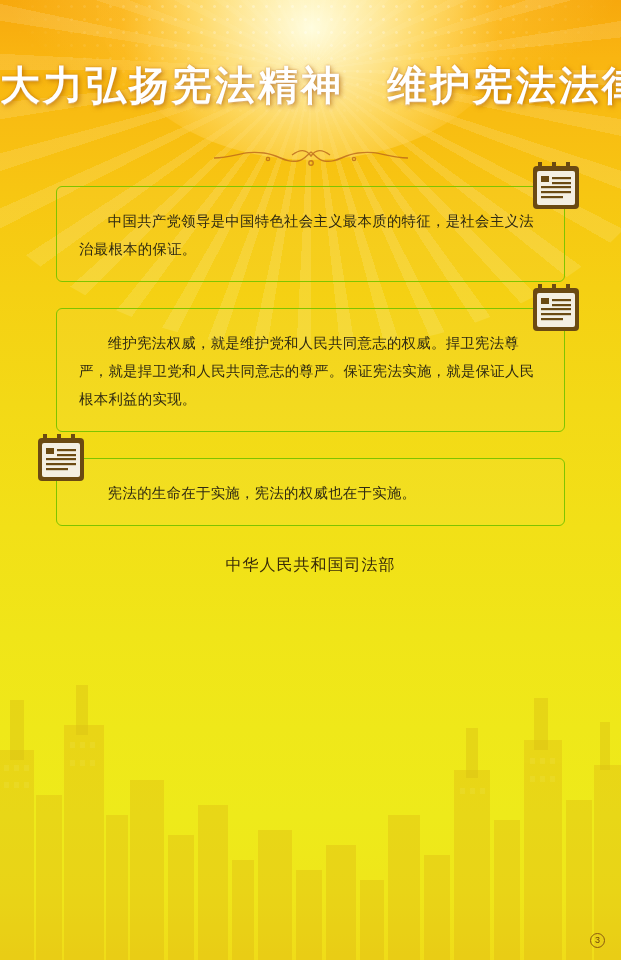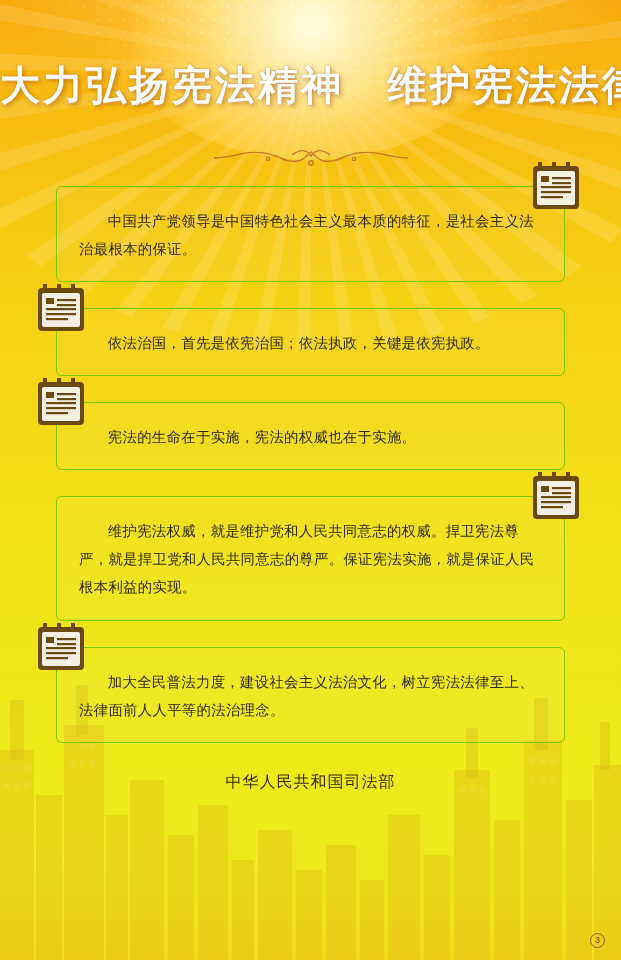--- a/index.html
+++ b/index.html
@@ -281,96 +281,60 @@
           <rect x="12" y="26" width="30" height="2.2" fill="#6b4a12"></rect>
           <rect x="12" y="31" width="30" height="2.2" fill="#6b4a12"></rect>
           <rect x="12" y="36" width="22" height="2.2" fill="#6b4a12"></rect>
         </svg>
       </div>
       <div class="item-box">
         <div class="item-text">中国共产党领导是中国特色社会主义最本质的特征，是社会主义法治最根本的保证。</div>
       </div>
     </div>
 
+
+    <div class="item">
+      <div class="icon right">
+        <svg viewBox="0 0 54 52" aria-hidden="true">
+          <path d="M9 2 h4 v5 h-4 z M23 2 h4 v5 h-4 z M37 2 h4 v5 h-4 z" fill="#6b4a12"></path>
+          <rect x="4" y="6" width="46" height="43" rx="4" fill="#6b4a12"></rect>
+          <rect x="8" y="11" width="38" height="34" rx="2" fill="#f4efe2"></rect>
+          <rect x="12" y="16" width="8" height="6" fill="#6b4a12"></rect>
+          <rect x="23" y="17" width="19" height="2.2" fill="#6b4a12"></rect>
+          <rect x="23" y="22" width="19" height="2.2" fill="#6b4a12"></rect>
+          <rect x="12" y="26" width="30" height="2.2" fill="#6b4a12"></rect>
+          <rect x="12" y="31" width="30" height="2.2" fill="#6b4a12"></rect>
+          <rect x="12" y="36" width="22" height="2.2" fill="#6b4a12"></rect>
+        </svg>
+      </div>
+      <div class="item-box">
+        <div class="item-text">维护宪法权威，就是维护党和人民共同意志的权威。捍卫宪法尊严，就是捍卫党和人民共同意志的尊严。保证宪法实施，就是保证人民根本利益的实现。</div>
+      </div>
+    </div>
+
     <div class="item">
       <div class="icon left">
         <svg viewBox="0 0 54 52" aria-hidden="true">
           <path d="M9 2 h4 v5 h-4 z M23 2 h4 v5 h-4 z M37 2 h4 v5 h-4 z" fill="#6b4a12"></path>
           <rect x="4" y="6" width="46" height="43" rx="4" fill="#6b4a12"></rect>
           <rect x="8" y="11" width="38" height="34" rx="2" fill="#f4efe2"></rect>
           <rect x="12" y="16" width="8" height="6" fill="#6b4a12"></rect>
           <rect x="23" y="17" width="19" height="2.2" fill="#6b4a12"></rect>
           <rect x="23" y="22" width="19" height="2.2" fill="#6b4a12"></rect>
           <rect x="12" y="26" width="30" height="2.2" fill="#6b4a12"></rect>
           <rect x="12" y="31" width="30" height="2.2" fill="#6b4a12"></rect>
           <rect x="12" y="36" width="22" height="2.2" fill="#6b4a12"></rect>
         </svg>
       </div>
       <div class="item-box">
-        <div class="item-text">依法治国，首先是依宪治国；依法执政，关键是依宪执政。</div>
+        <div class="item-text">宪法的生命在于实施，宪法的权威也在于实施。</div>
       </div>
     </div>
 
-    <div class="item">
-      <div class="icon left">
-        <svg viewBox="0 0 54 52" aria-hidden="true">
-          <path d="M9 2 h4 v5 h-4 z M23 2 h4 v5 h-4 z M37 2 h4 v5 h-4 z" fill="#6b4a12"></path>
-          <rect x="4" y="6" width="46" height="43" rx="4" fill="#6b4a12"></rect>
-          <rect x="8" y="11" width="38" height="34" rx="2" fill="#f4efe2"></rect>
-          <rect x="12" y="16" width="8" height="6" fill="#6b4a12"></rect>
-          <rect x="23" y="17" width="19" height="2.2" fill="#6b4a12"></rect>
-          <rect x="23" y="22" width="19" height="2.2" fill="#6b4a12"></rect>
-          <rect x="12" y="26" width="30" height="2.2" fill="#6b4a12"></rect>
-          <rect x="12" y="31" width="30" height="2.2" fill="#6b4a12"></rect>
-          <rect x="12" y="36" width="22" height="2.2" fill="#6b4a12"></rect>
-        </svg>
-      </div>
-      <div class="item-box">
-        <div class="item-text">宪法的生命在于实施，宪法的权威也在于实施。</div>
-      </div>
-    </div>
-
-    <div class="item">
-      <div class="icon right">
-        <svg viewBox="0 0 54 52" aria-hidden="true">
-          <path d="M9 2 h4 v5 h-4 z M23 2 h4 v5 h-4 z M37 2 h4 v5 h-4 z" fill="#6b4a12"></path>
-          <rect x="4" y="6" width="46" height="43" rx="4" fill="#6b4a12"></rect>
-          <rect x="8" y="11" width="38" height="34" rx="2" fill="#f4efe2"></rect>
-          <rect x="12" y="16" width="8" height="6" fill="#6b4a12"></rect>
-          <rect x="23" y="17" width="19" height="2.2" fill="#6b4a12"></rect>
-          <rect x="23" y="22" width="19" height="2.2" fill="#6b4a12"></rect>
-          <rect x="12" y="26" width="30" height="2.2" fill="#6b4a12"></rect>
-          <rect x="12" y="31" width="30" height="2.2" fill="#6b4a12"></rect>
-          <rect x="12" y="36" width="22" height="2.2" fill="#6b4a12"></rect>
-        </svg>
-      </div>
-      <div class="item-box">
-        <div class="item-text">维护宪法权威，就是维护党和人民共同意志的权威。捍卫宪法尊严，就是捍卫党和人民共同意志的尊严。保证宪法实施，就是保证人民根本利益的实现。</div>
-      </div>
-    </div>
-
-
-    <div class="item">
-      <div class="icon left">
-        <svg viewBox="0 0 54 52" aria-hidden="true">
-          <path d="M9 2 h4 v5 h-4 z M23 2 h4 v5 h-4 z M37 2 h4 v5 h-4 z" fill="#6b4a12"></path>
-          <rect x="4" y="6" width="46" height="43" rx="4" fill="#6b4a12"></rect>
-          <rect x="8" y="11" width="38" height="34" rx="2" fill="#f4efe2"></rect>
-          <rect x="12" y="16" width="8" height="6" fill="#6b4a12"></rect>
-          <rect x="23" y="17" width="19" height="2.2" fill="#6b4a12"></rect>
-          <rect x="23" y="22" width="19" height="2.2" fill="#6b4a12"></rect>
-          <rect x="12" y="26" width="30" height="2.2" fill="#6b4a12"></rect>
-          <rect x="12" y="31" width="30" height="2.2" fill="#6b4a12"></rect>
-          <rect x="12" y="36" width="22" height="2.2" fill="#6b4a12"></rect>
-        </svg>
-      </div>
-      <div class="item-box">
-        <div class="item-text">加大全民普法力度，建设社会主义法治文化，树立宪法法律至上、法律面前人人平等的法治理念。</div>
-      </div>
-    </div>
+
 
   </div>
 
   <div class="footer">
     <div>中华人民共和国司法部</div>
   </div>
 
   <div class="page-num">3</div>
 </div>
 

